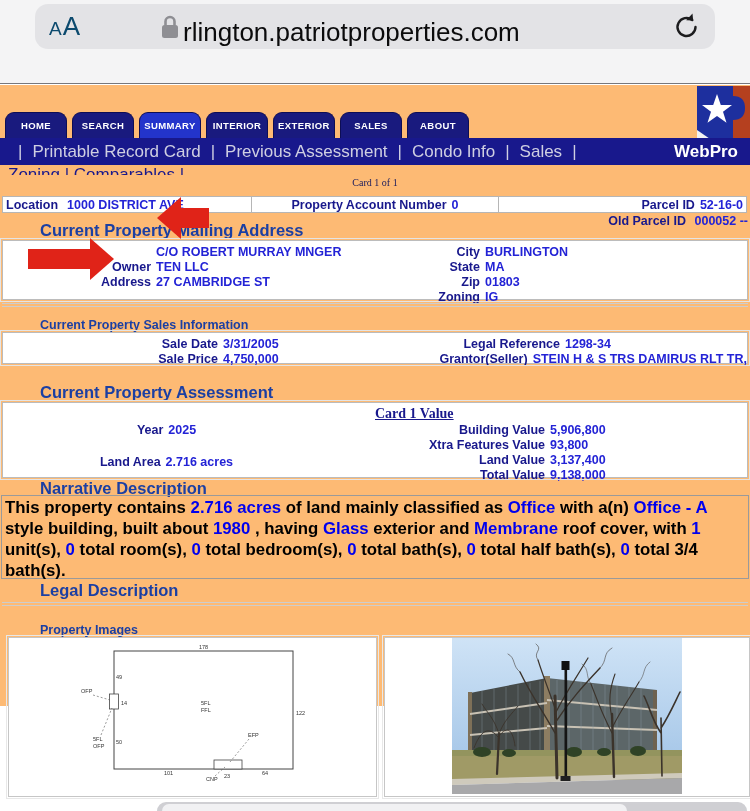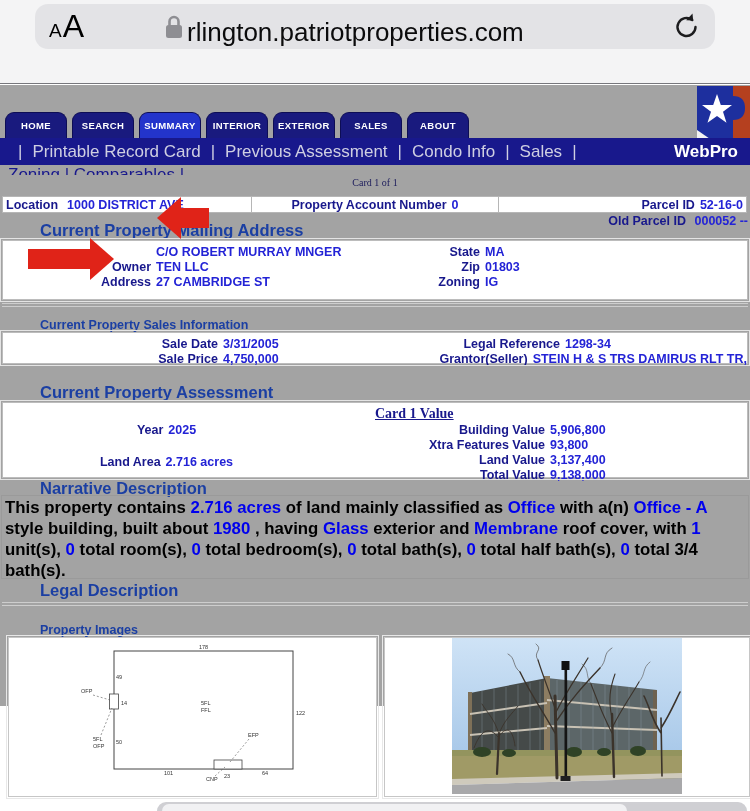--- a/index.html
+++ b/index.html
@@ -6,28 +6,28 @@
   html,body { width:750px; height:811px; overflow:hidden; background:#fff;
               font-family:"Liberation Sans", sans-serif; }
   .screen { position:relative; width:750px; height:811px; background:#fff; }
 
   
   .chrome { position:absolute; left:0; top:0; width:750px; height:84px;
             background:#f4f4f5; border-bottom:1px solid #77777c; }
   .url-pill { position:absolute; left:35px; top:4px; width:680px; height:45px;
               background:#e3e3e6; border-radius:13px; display:flex; align-items:center;
               padding:0 14px; }
-  .reader { font-size:32px; color:#000000; letter-spacing:1px; display:inline-block; }
+  .reader { font-size:26px; color:#0c4a6e; letter-spacing:1px; display:inline-block; }
   .reader::first-letter { font-size:19px; }
   .lock-wrap { margin-left:78px; display:flex; align-items:center; }
   .url-text { font-size:26px; color:#0b0b0c; margin-left:2px; white-space:nowrap;margin-top:12px; }
   .refresh-wrap { margin-left:auto; display:flex; align-items:center; }
 
   
-  .page { position:absolute; left:0; top:85px; width:750px; height:621px; background:#a3a3a3; }
+  .page { position:absolute; left:0; top:85px; width:750px; height:621px; background:#fdba74; }
 
   .logo { position:absolute; left:697px; top:1px; width:53px; height:55px; }
 
   .tabs { position:absolute; left:5px; top:27px; height:26px; display:flex; gap:5px; }
   .tab { width:62px; height:26px; background:#191a7e; border-radius:9px 9px 0 0;
          display:flex; align-items:center; justify-content:center;
          color:#fff; font-size:9.5px; font-weight:bold; letter-spacing:.4px;
          border:1px solid #0d0d55; border-bottom:none; cursor:pointer; }
   .tab.active { background:#2334cb; }
 
@@ -218,20 +218,24 @@
           <div class="frow">
             <span class="lab">Owner</span>
             <span class="vv">TEN LLC</span>
           </div>
           <div class="frow">
             <span class="lab">Address</span>
             <span class="vv">27 CAMBRIDGE ST</span>
           </div>
         </div>
         <div class="col mail-right">
+          <div class="frow">
+            <span class="lab">City</span>
+            <span class="vv">BURLINGTON</span>
+          </div>
           <div class="frow">
             <span class="lab">State</span>
             <span class="vv">MA</span>
           </div>
           <div class="frow">
             <span class="lab">Zip</span>
             <span class="vv">01803</span>
           </div>
           <div class="frow">
             <span class="lab">Zoning</span>

